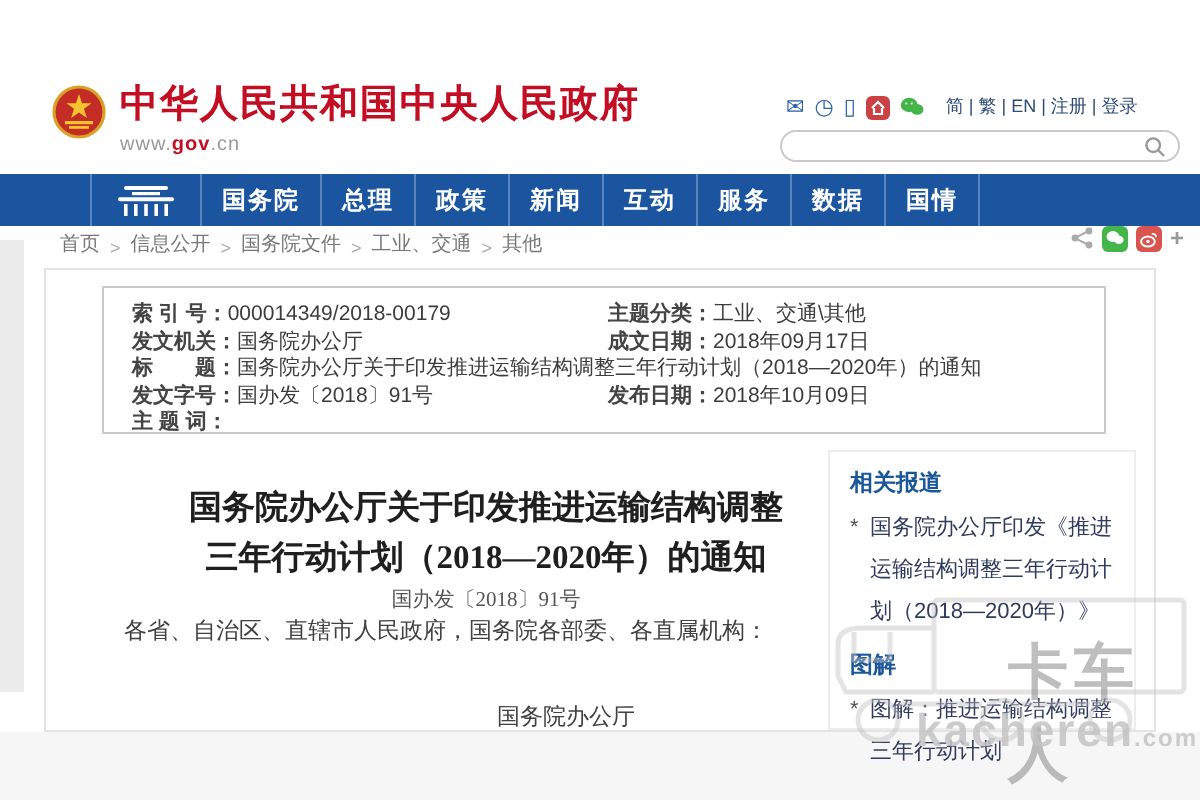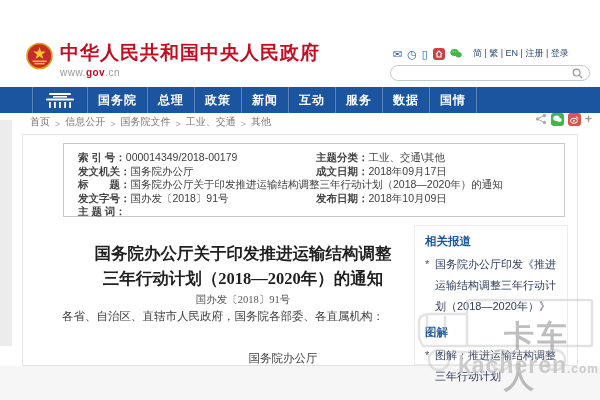--- a/index.html
+++ b/index.html
@@ -19,38 +19,38 @@
   .util-row { position:absolute; left:393px; top:47px; width:197px; display:flex; align-items:center; gap:5px; }
   .u-ic { font-size:11px; line-height:12px; color:#2a62a8; cursor:pointer; }
   .u-sq { width:12px; height:12px; border-radius:3px; display:inline-flex; align-items:center; justify-content:center; cursor:pointer; }
   .lang { font-size:9px; color:#2c4a77; margin-left:6px; white-space:nowrap; cursor:pointer; }
 
   .search-box { position:absolute; left:390px; top:65px; width:200px; height:16px; border:1px solid #c9c9c9; border-radius:9px; background:#fff; }
   .search-box input { position:absolute; left:8px; top:1px; width:170px; height:12px; border:none; outline:none; font-size:9px; background:transparent; }
   .search-mag { position:absolute; right:6px; top:2px; }
 
   
-  .nav { position:absolute; left:0; top:87px; width:600px; height:26px; background:#1b55a0; display:flex; align-items:stretch; padding-left:32px; }
+  .nav { position:absolute; left:0; top:87px; width:600px; height:26px; background:#1b55a0; display:flex; align-items:stretch; padding-left:45px; }
   .nav-cell { display:flex; align-items:center; justify-content:center; border-right:1px solid rgba(255,255,255,0.28); cursor:pointer; }
   .nav-home { width:56px; border-left:1px solid rgba(255,255,255,0.28); }
   .nav-item { padding:0 10px; color:#fff; font-size:12px; font-weight:bold; letter-spacing:1px; }
 
   
   .crumb { position:absolute; left:30px; top:115px; font-size:10px; color:#777; display:flex; align-items:flex-end; }
   .crumb .ci { cursor:pointer; }
   .crumb .sep { margin:0 5px; color:#aaa; font-size:9px; }
   .share-row { position:absolute; right:8px; top:112px; display:flex; align-items:center; gap:4px; }
   .sh-sq { width:13px; height:13px; border-radius:3px; display:flex; align-items:center; justify-content:center; cursor:pointer; }
   .sh-plus { color:#999; font-size:12px; font-weight:bold; cursor:pointer; }
 
   
   .content-box { position:absolute; left:22px; top:134px; width:556px; height:232px; border:1px solid #e3e3e3; background:#fff; }
 
   
-  .meta-box { position:absolute; left:40px; top:8px; width:502px; height:74px; border:1px solid #c9c9c9; padding:7px 0 16px 14px; font-size:10.5px; color:#3c3c3c; }
+  .meta-box { position:absolute; left:28px; top:8px; width:502px; height:74px; border:1px solid #c9c9c9; padding:7px 0 16px 14px; font-size:10.5px; color:#3c3c3c; }
   .m-row { display:flex; height:13.5px; line-height:13.5px; white-space:nowrap; }
   .m-left { width:238px; }
   .m-right { flex:1; }
   .m-label { font-weight:bold; color:#444; }
 
   
   .art-title { position:absolute; left:36px; top:106px; width:368px; text-align:center;
                font-family:"Liberation Serif","DejaVu Serif",serif; font-weight:bold; font-size:16.5px; color:#1f1f1f; line-height:25px; }
   .art-docno { position:absolute; left:36px; top:158px; width:368px; text-align:center;
                font-family:"Liberation Serif","DejaVu Serif",serif; font-size:10.5px; color:#555; }

